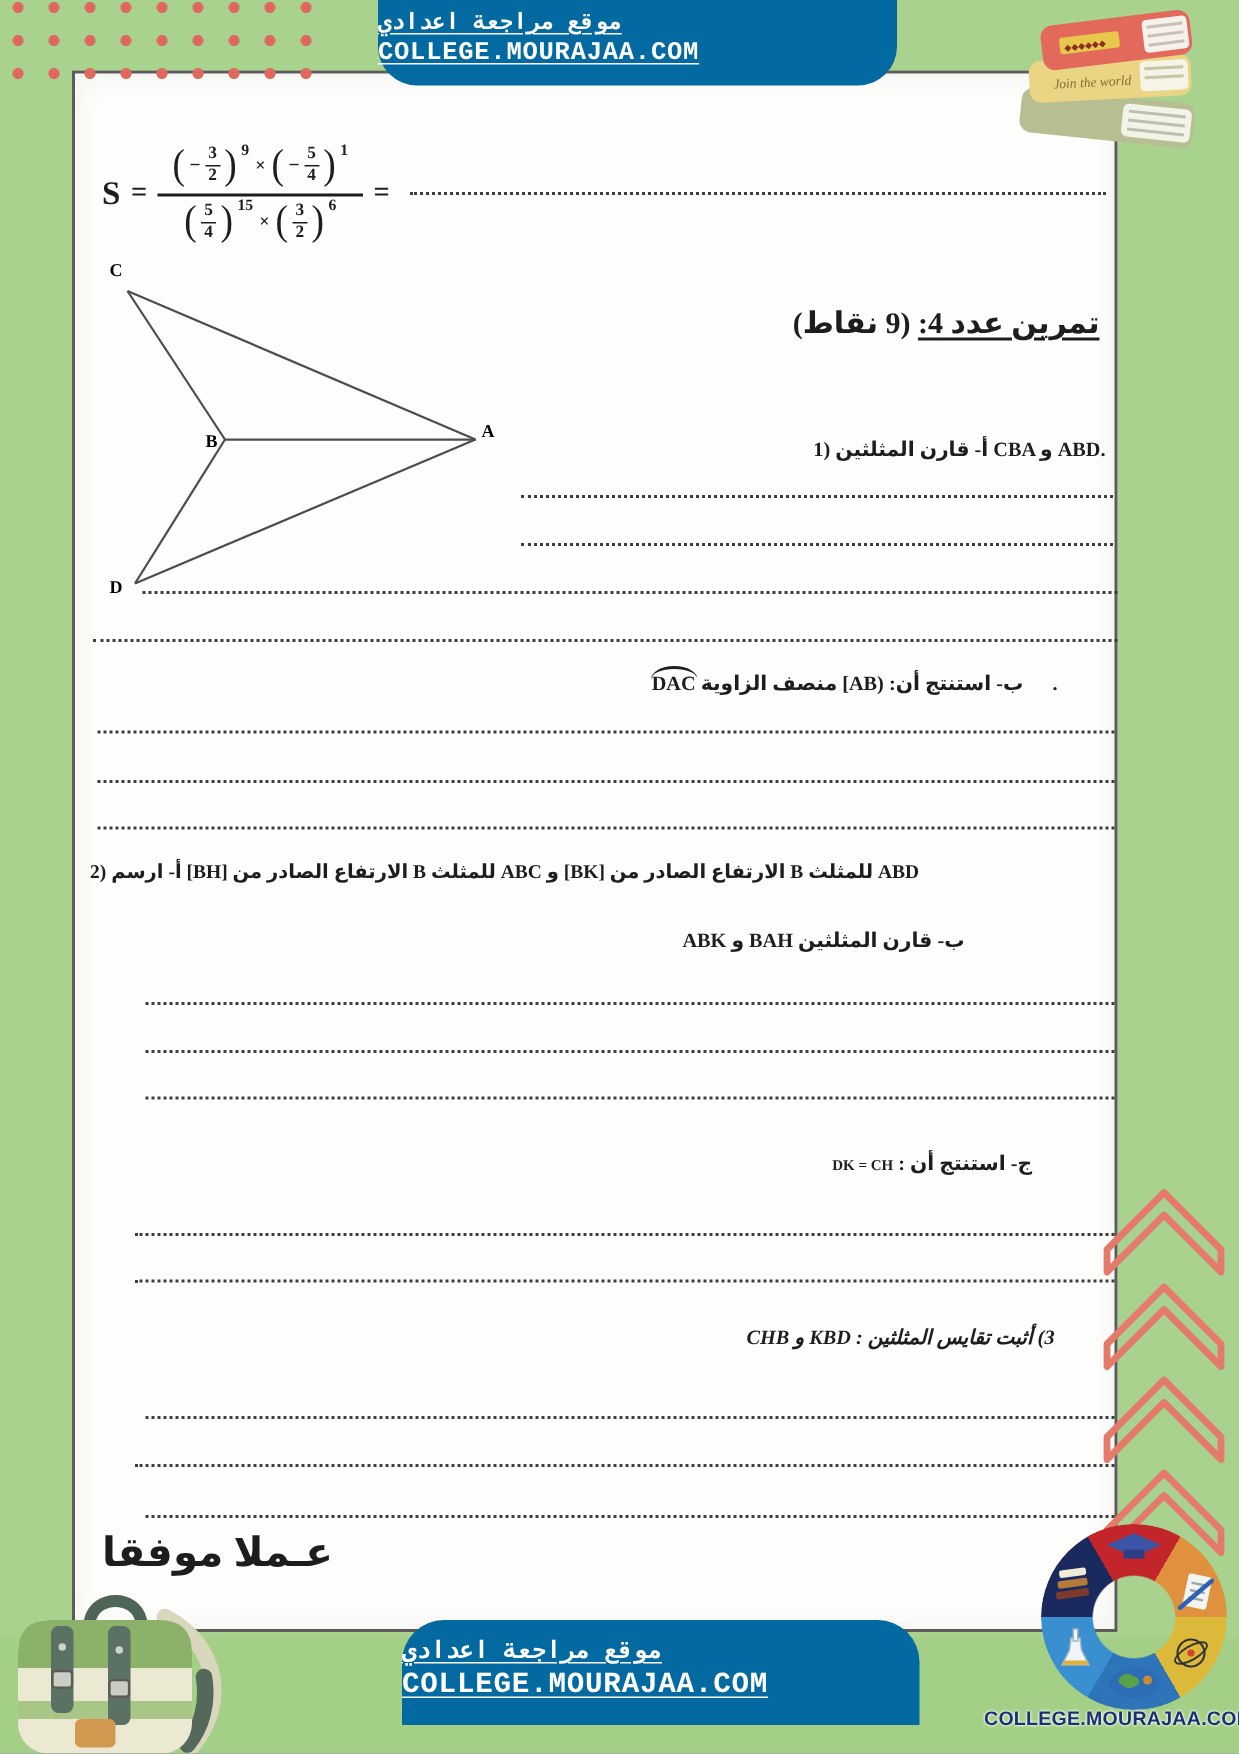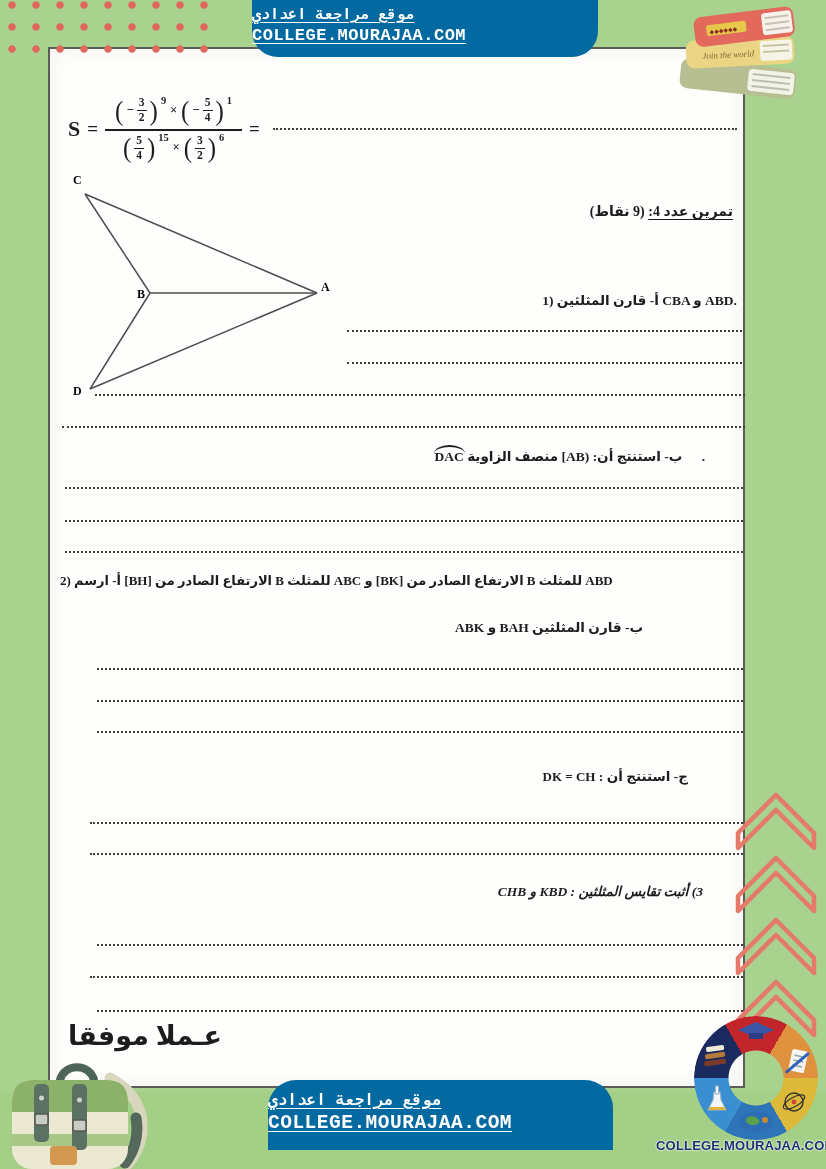--- a/index.html
+++ b/index.html
@@ -44,21 +44,21 @@
   .ftail{flex:1;height:0;border-bottom:2.4px dotted #3e3e3c;align-self:center;margin-left:6px;}
 
   
   .dotline{position:absolute;height:0;border-bottom:2.4px dotted #3e3e3c;}
 
   
   .txt{position:absolute;white-space:nowrap;font-weight:700;font-size:13.5px;}
   .rtl{direction:rtl;unicode-bidi:isolate;}
   .ltr{direction:ltr;unicode-bidi:isolate;}
   .lat{direction:ltr;unicode-bidi:isolate;font-weight:700;margin-top:20px;}
-  .title-line{font-size:14px;}
+  .title-line{font-size:20px;}
   .title-line .u{text-decoration:underline;text-underline-offset:3px;}
   .angle{position:relative;font-weight:700;direction:ltr;unicode-bidi:isolate;display:inline-block;}
   .angle::before{content:"";position:absolute;left:-1px;right:-1px;top:-4px;height:7px;
                  border-top:2px solid #1d1d1d;border-radius:50%/100% 100% 0 0;}
   .closing{font-size:27px;font-weight:700;}
 
   
   .chev{position:absolute;left:732px;width:88px;height:70px;z-index:2;}
 
   
@@ -156,21 +156,21 @@
       <span>منصف الزاوية</span>
       <span class="angle">DAC</span>
     </div>
 
     <div class="txt ltr" style="top:524px;left:10px;font-size:13px;">2) أ- ارسم [BH] الارتفاع الصادر من B للمثلث ABC و [BK] الارتفاع الصادر من B للمثلث ABD</div>
 
     <div class="txt rtl" style="top:570px;right:100px;">ب- قارن المثلثين BAH و ABK</div>
 
     <div class="txt rtl" style="top:719px;right:55px;">
       <span>ج- استنتج أن :</span>
-      <span class="lat" style="font-size:13px;">DK = CH</span>
+      <span class="lat" style="font-size:10px;">DK = CH</span>
     </div>
 
     <div class="txt rtl" style="top:834px;right:40px;font-style:italic;">3) أثبت تقايس المثلثين : KBD و CHB</div>
 
     <div class="txt rtl closing" style="top:971px;left:18px;">عـملا موفقا</div>
 
     <div class="dotline" style="top:281px;left:297px;width:395px;"></div>
     <div class="dotline" style="top:313px;left:297px;width:395px;"></div>
     <div class="dotline" style="top:345px;left:45px;width:650px;"></div>
     <div class="dotline" style="top:377px;left:12px;width:683px;"></div>

